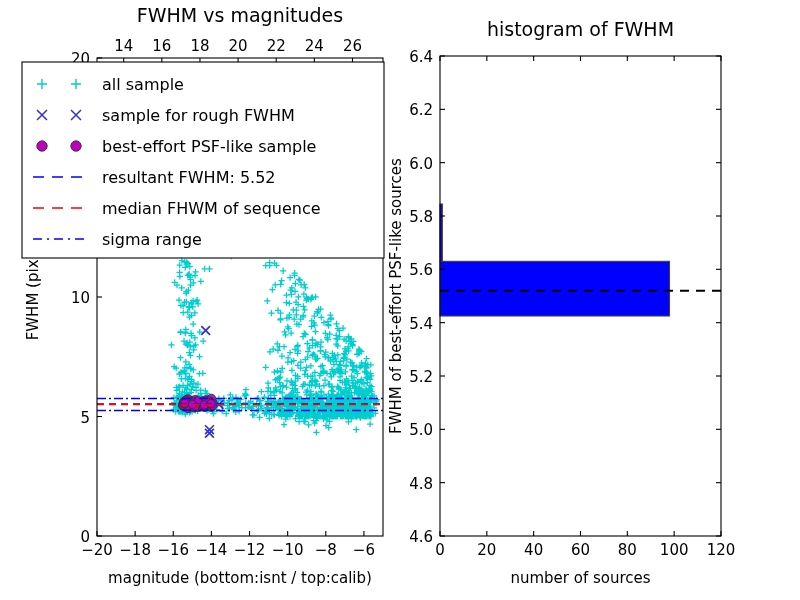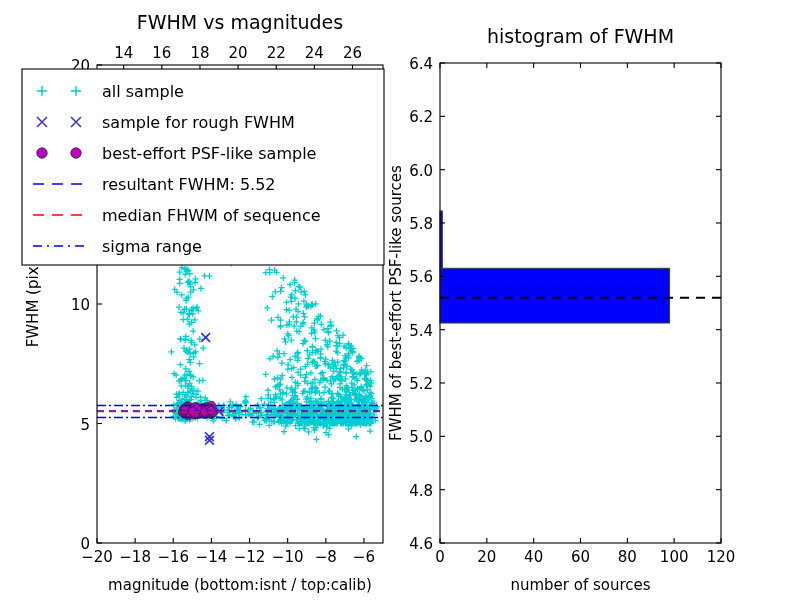--- a/index.html
+++ b/index.html
@@ -9,21 +9,21 @@
   }
   body {
     width: 800px;
     height: 600px;
     position: relative;
     font-family: "DejaVu Sans", sans-serif;
     overflow: hidden;
   }
   #root {
     position: absolute;
-    left: 0; top: 7px;
+    left: 0; top: 0;
     width: 800px; height: 520px;
   }
   svg.figure {
     display: block;
     width: 800px;
     height: 600px;
   }
   text {
     font-family: "DejaVu Sans", sans-serif;
     fill: #000000;

